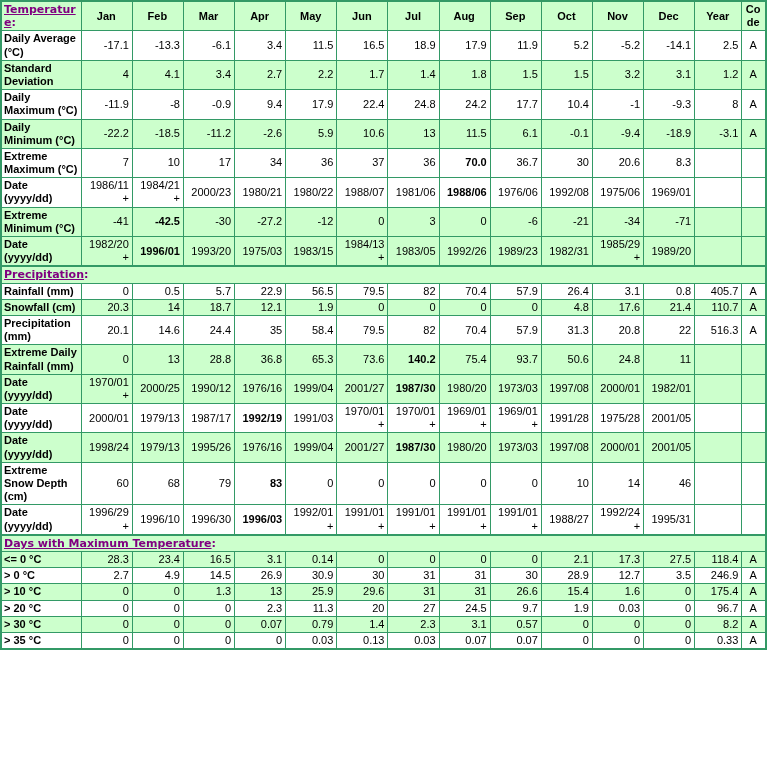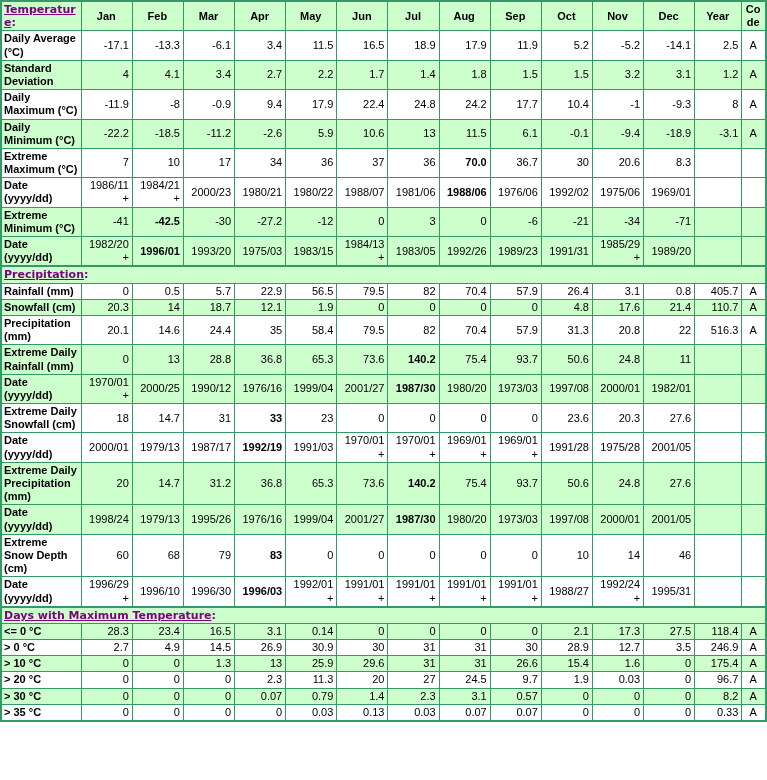--- a/index.html
+++ b/index.html
@@ -169,21 +169,21 @@
         <td class="label-cell">Date (yyyy/dd)</td>
         <td class="num-cell">1986/11+</td>
         <td class="num-cell">1984/21+</td>
         <td class="num-cell">2000/23</td>
         <td class="num-cell">1980/21</td>
         <td class="num-cell">1980/22</td>
         <td class="num-cell">1988/07</td>
         <td class="num-cell">1981/06</td>
         <td class="num-cell b">1988/06</td>
         <td class="num-cell">1976/06</td>
-        <td class="num-cell">1992/02</td>
+        <td class="num-cell">1992/08</td>
         <td class="num-cell">1975/06</td>
         <td class="num-cell">1969/01</td>
         <td class="num-cell"></td>
         <td class="code-cell"></td>
       </tr>
       <tr class="green">
         <td class="label-cell">Extreme Minimum (°C)</td>
         <td class="num-cell">-41</td>
         <td class="num-cell b">-42.5</td>
         <td class="num-cell">-30</td>
@@ -203,21 +203,21 @@
         <td class="label-cell">Date (yyyy/dd)</td>
         <td class="num-cell">1982/20+</td>
         <td class="num-cell b">1996/01</td>
         <td class="num-cell">1993/20</td>
         <td class="num-cell">1975/03</td>
         <td class="num-cell">1983/15</td>
         <td class="num-cell">1984/13+</td>
         <td class="num-cell">1983/05</td>
         <td class="num-cell">1992/26</td>
         <td class="num-cell">1989/23</td>
-        <td class="num-cell">1991/31</td>
+        <td class="num-cell">1982/31</td>
         <td class="num-cell">1985/29+</td>
         <td class="num-cell">1989/20</td>
         <td class="num-cell"></td>
         <td class="code-cell"></td>
       </tr>
       <tr class="green section-start">
         <td class="label-cell" colspan="15"><span class="title-text">Precipitation</span><span class="title-colon">:</span></td>
       </tr>
       <tr class="white">
         <td class="label-cell">Rainfall (mm)</td>
@@ -298,67 +298,33 @@
         <td class="num-cell b">1987/30</td>
         <td class="num-cell">1980/20</td>
         <td class="num-cell">1973/03</td>
         <td class="num-cell">1997/08</td>
         <td class="num-cell">2000/01</td>
         <td class="num-cell">1982/01</td>
         <td class="num-cell"></td>
         <td class="code-cell"></td>
       </tr>
       <tr class="white">
-        <td class="label-cell">Extreme Daily Snowfall (cm)</td>
-        <td class="num-cell">18</td>
-        <td class="num-cell">14.7</td>
-        <td class="num-cell">31</td>
-        <td class="num-cell b">33</td>
-        <td class="num-cell">23</td>
-        <td class="num-cell">0</td>
-        <td class="num-cell">0</td>
-        <td class="num-cell">0</td>
-        <td class="num-cell">0</td>
-        <td class="num-cell">23.6</td>
-        <td class="num-cell">20.3</td>
-        <td class="num-cell">27.6</td>
-        <td class="num-cell"></td>
-        <td class="code-cell"></td>
-      </tr>
-      <tr class="white">
         <td class="label-cell">Date (yyyy/dd)</td>
         <td class="num-cell">2000/01</td>
         <td class="num-cell">1979/13</td>
         <td class="num-cell">1987/17</td>
         <td class="num-cell b">1992/19</td>
         <td class="num-cell">1991/03</td>
         <td class="num-cell">1970/01+</td>
         <td class="num-cell">1970/01+</td>
         <td class="num-cell">1969/01+</td>
         <td class="num-cell">1969/01+</td>
         <td class="num-cell">1991/28</td>
         <td class="num-cell">1975/28</td>
         <td class="num-cell">2001/05</td>
-        <td class="num-cell"></td>
-        <td class="code-cell"></td>
-      </tr>
-      <tr class="green">
-        <td class="label-cell">Extreme Daily Precipitation (mm)</td>
-        <td class="num-cell">20</td>
-        <td class="num-cell">14.7</td>
-        <td class="num-cell">31.2</td>
-        <td class="num-cell">36.8</td>
-        <td class="num-cell">65.3</td>
-        <td class="num-cell">73.6</td>
-        <td class="num-cell b">140.2</td>
-        <td class="num-cell">75.4</td>
-        <td class="num-cell">93.7</td>
-        <td class="num-cell">50.6</td>
-        <td class="num-cell">24.8</td>
-        <td class="num-cell">27.6</td>
         <td class="num-cell"></td>
         <td class="code-cell"></td>
       </tr>
       <tr class="green">
         <td class="label-cell">Date (yyyy/dd)</td>
         <td class="num-cell">1998/24</td>
         <td class="num-cell">1979/13</td>
         <td class="num-cell">1995/26</td>
         <td class="num-cell">1976/16</td>
         <td class="num-cell">1999/04</td>

